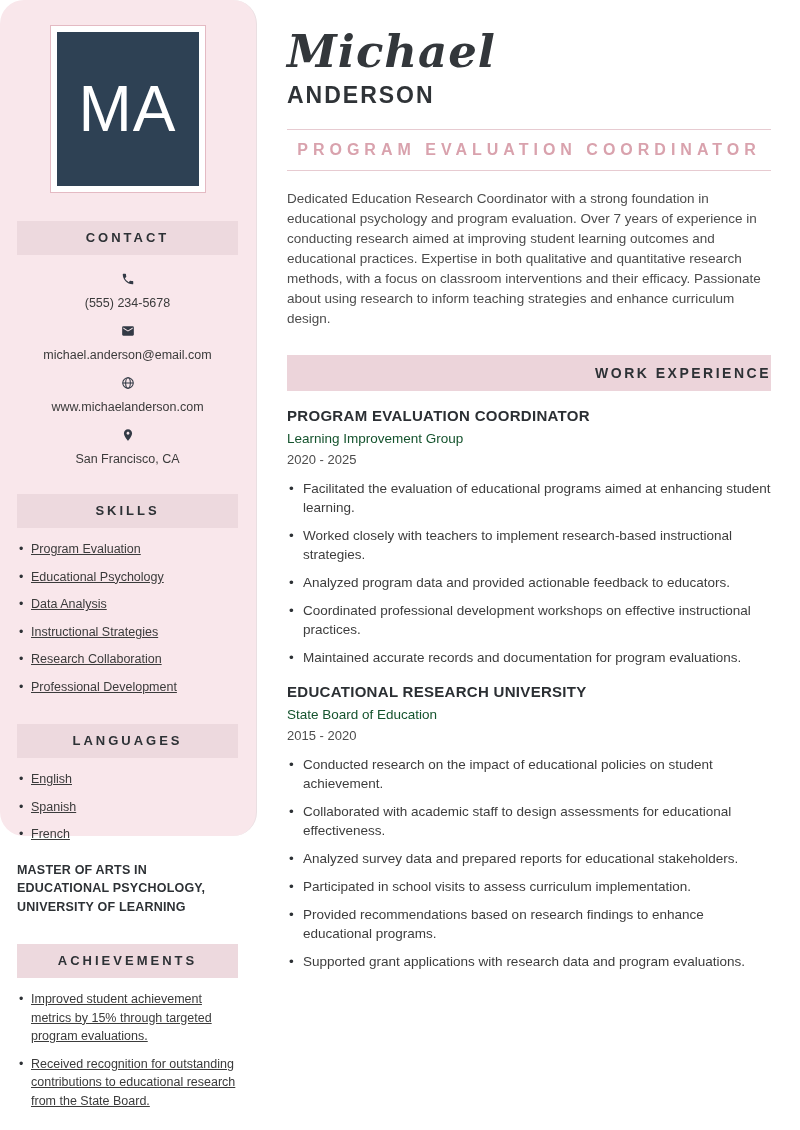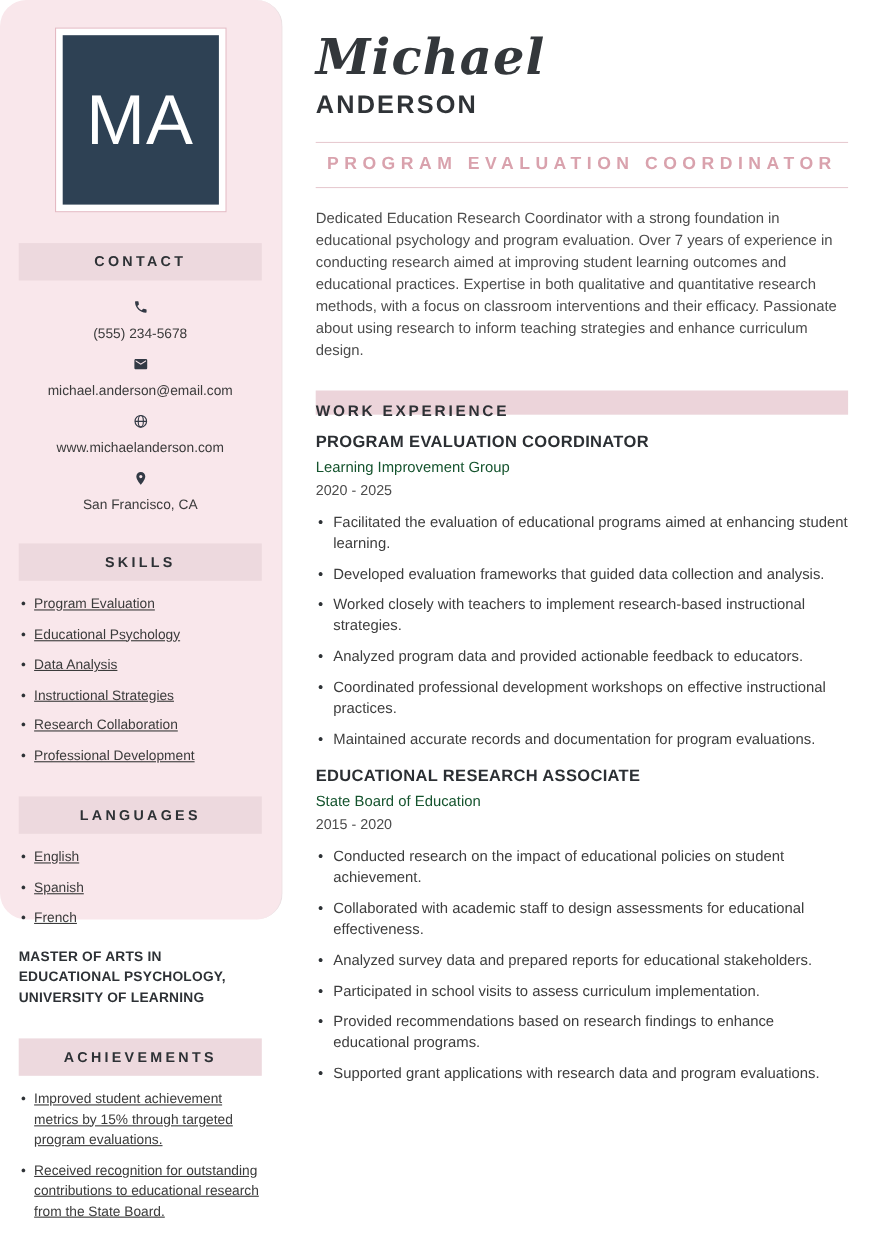--- a/index.html
+++ b/index.html
@@ -136,24 +136,24 @@
     color: #d9a2ad;
   }
   .summary {
     margin-top: 18px;
     font-size: 13.5px;
     line-height: 20px;
     color: #4c4c4c;
   }
   .work-bar {
     margin-top: 26px;
-    height: 22px;
+    height: 36px;
     line-height: 36px;
     background: #ecd4da;
-    text-align: left;
+    text-align: right;
     font-size: 14px;
     font-weight: 700;
     letter-spacing: 2.5px;
     color: #2d3135;
   }
   .job { margin-top: 16px; }
   .job h3 {
     font-size: 15px;
     font-weight: 700;
     color: #2b2f33;
@@ -276,30 +276,29 @@
     <p class="summary">Dedicated Education Research Coordinator with a strong foundation in educational psychology and program evaluation. Over 7 years of experience in conducting research aimed at improving student learning outcomes and educational practices. Expertise in both qualitative and quantitative research methods, with a focus on classroom interventions and their efficacy. Passionate about using research to inform teaching strategies and enhance curriculum design.</p>
 
     <div class="work-bar">WORK EXPERIENCE</div>
 
     <section class="job">
       <h3>PROGRAM EVALUATION COORDINATOR</h3>
       <div class="company">Learning Improvement Group</div>
       <div class="dates">2020 - 2025</div>
       <ul class="job-list">
         <li>Facilitated the evaluation of educational programs aimed at enhancing student learning.</li>
-        <li>Developed evaluation frameworks that guided data collection and analysis.</li>
         <li>Worked closely with teachers to implement research-based instructional strategies.</li>
         <li>Analyzed program data and provided actionable feedback to educators.</li>
         <li>Coordinated professional development workshops on effective instructional practices.</li>
         <li>Maintained accurate records and documentation for program evaluations.</li>
       </ul>
     </section>
 
     <section class="job">
-      <h3>EDUCATIONAL RESEARCH ASSOCIATE</h3>
+      <h3>EDUCATIONAL RESEARCH UNIVERSITY</h3>
       <div class="company">State Board of Education</div>
       <div class="dates">2015 - 2020</div>
       <ul class="job-list">
         <li>Conducted research on the impact of educational policies on student achievement.</li>
         <li>Collaborated with academic staff to design assessments for educational effectiveness.</li>
         <li>Analyzed survey data and prepared reports for educational stakeholders.</li>
         <li>Participated in school visits to assess curriculum implementation.</li>
         <li>Provided recommendations based on research findings to enhance educational programs.</li>
         <li>Supported grant applications with research data and program evaluations.</li>
       </ul>

